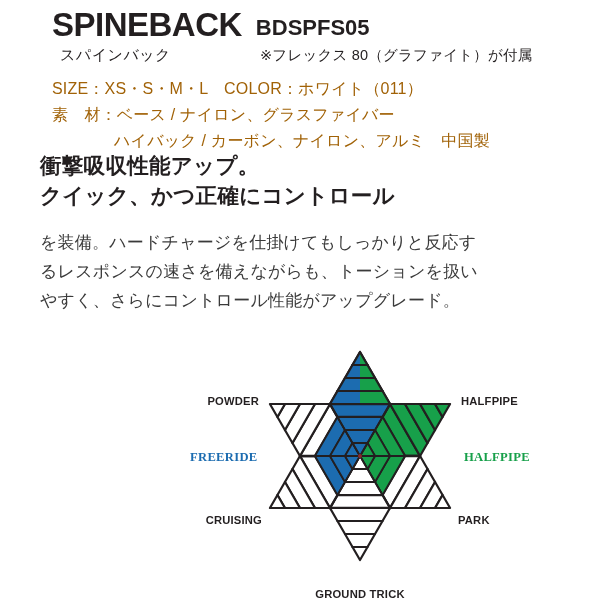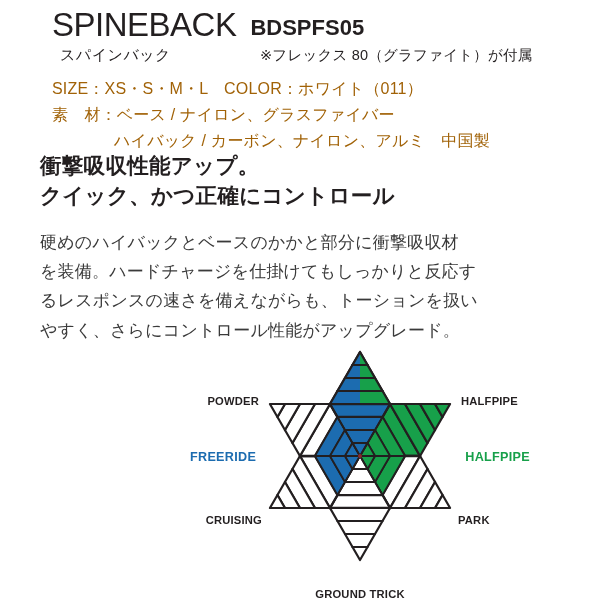--- a/index.html
+++ b/index.html
@@ -10,21 +10,21 @@
     color:#231f20;
     overflow:hidden;
     position:relative;
   }
   .page{position:relative;width:600px;height:600px;}
 
   
   .header{position:absolute;left:52px;top:8px;width:520px;}
   .title-row{display:flex;align-items:baseline;gap:14px;}
   .product-name{
-    font-size:33px;font-weight:normal;letter-spacing:-0.5px;
+    font-size:33px;font-weight:bold;letter-spacing:-0.5px;
     line-height:1.05;color:#231f20;
   }
   .product-code{
     font-size:22px;font-weight:bold;letter-spacing:0px;color:#231f20;
     position:relative;top:-1px;
   }
   .sub-row{display:flex;align-items:flex-end;margin-top:3px;}
   .product-kana{
     font-size:15px;color:#231f20;letter-spacing:0.5px;width:200px;
     padding-left:8px;
@@ -55,21 +55,21 @@
 
   
   .chart-wrap{position:absolute;left:190px;top:338px;width:340px;height:262px;}
   .chart-svg{display:block;width:340px;height:262px;}
   .axis-label{
     font-family:"Liberation Sans","DejaVu Sans",sans-serif;
     font-size:11.2px;font-weight:bold;fill:#231f20;
     letter-spacing:0.2px;
   }
   .side-label{
-    font-family:Liberation Sans, sans-serif;
+    font-family:Liberation Serif, serif;
     font-size:12.6px;font-weight:bold;letter-spacing:0.3px;
   }
 </style>
 </head>
 <body>
 
 <div class="page">
 
   <div class="header">
     <div class="title-row">
@@ -87,21 +87,20 @@
     <div class="spec-line">素　材：ベース / ナイロン、グラスファイバー</div>
     <div class="spec-line spec-indent">ハイバック / カーボン、ナイロン、アルミ　中国製</div>
   </div>
 
   <div class="headline">
     <div class="headline-line">衝撃吸収性能アップ。</div>
     <div class="headline-line">クイック、かつ正確にコントロール</div>
   </div>
 
   <div class="bodycopy">
-    <div class="body-line">硬めのハイバックとベースのかかと部分に衝撃吸収材</div>
     <div class="body-line">を装備。ハードチャージを仕掛けてもしっかりと反応す</div>
     <div class="body-line">るレスポンスの速さを備えながらも、トーションを扱い</div>
     <div class="body-line">やすく、さらにコントロール性能がアップグレード。</div>
   </div>
 
   <div class="chart-wrap">
     <svg class="chart-svg" viewBox="0 0 340 262">
       <g id="chart-geometry">
           <polygon points="200.02,66.00 230.05,118.00 215.04,118.00 192.52,79.00" fill="#17a04a" stroke="#231f20" stroke-width="2.4" stroke-linejoin="round"></polygon>
           <polygon points="230.05,118.00 200.02,170.00 192.52,157.00 215.04,118.00" fill="#ffffff" stroke="#231f20" stroke-width="2.4" stroke-linejoin="round"></polygon>

